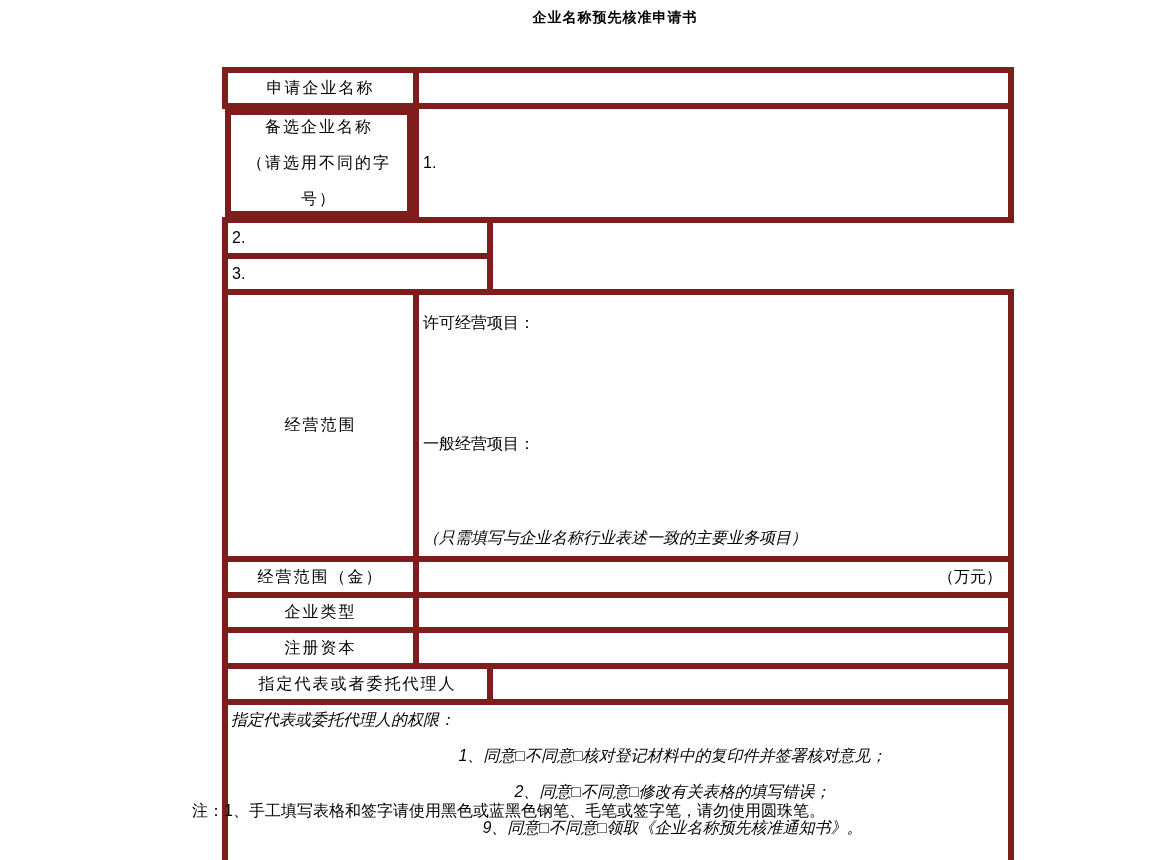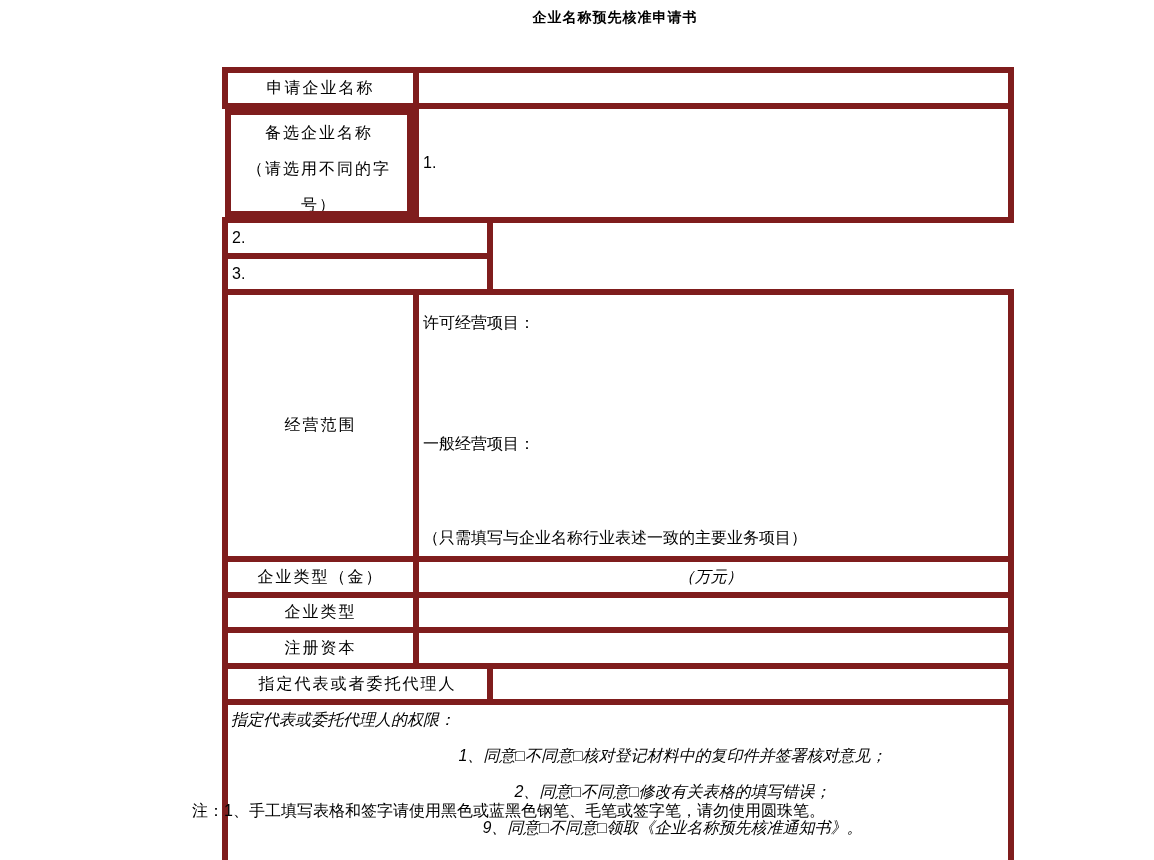--- a/index.html
+++ b/index.html
@@ -34,24 +34,24 @@
   }
   td.lbl {
     text-align: center;
     letter-spacing: 2px;
   }
   td.val { padding-left: 4px; }
   td.scope-cell { position: relative; vertical-align: top; }
   .scope-line { position: absolute; left: 4px; line-height: 18px; }
   .scope-licensed { top: 19px; }
   .scope-general  { top: 140px; }
-  .scope-hint     { top: 234px; }
-  .alt-label { display: flex; flex-direction: column; }
+  .scope-hint     { top: 234px; font-style: italic; }
+  .alt-label { display: flex; flex-direction: column; justify-content: center; }
   .alt-label div { line-height: 36px; }
-  td.capital-cell { text-align: center; padding-right: 6px; font-style: italic; }
+  td.capital-cell { text-align: right; padding-right: 6px; }
   td.authority-cell { vertical-align: top; padding: 6px 4px 0 3px; font-style: italic; }
   .authority-item { margin-top: 18px; padding-left: 110px; line-height: 18px; text-align: center; }
   .authority-heading { line-height: 18px; }
   .footnote {
     position: absolute;
     left: 192px; top: 801px;
     font-size: 16px;
   }
 </style>
 </head>
@@ -89,21 +89,21 @@
   <tr style="height:267px">
     <td class="lbl">经营范围</td>
     <td class="scope-cell" colspan="2">
       <div class="scope-line scope-licensed">许可经营项目：</div>
       <div class="scope-line scope-general">一般经营项目：</div>
       <div class="scope-line scope-hint">（只需填写与企业名称行业表述一致的主要业务项目）</div>
     </td>
   </tr>
 
   <tr style="height:36px">
-    <td class="lbl">企业类型（金）</td>
+    <td class="lbl">经营范围（金）</td>
     <td class="capital-cell" colspan="2"><span>（万元）</span></td>
   </tr>
 
   <tr style="height:35px">
     <td class="lbl">企业类型</td>
     <td class="val" colspan="2"></td>
   </tr>
 
   <tr style="height:36px">
     <td class="lbl">注册资本</td>

